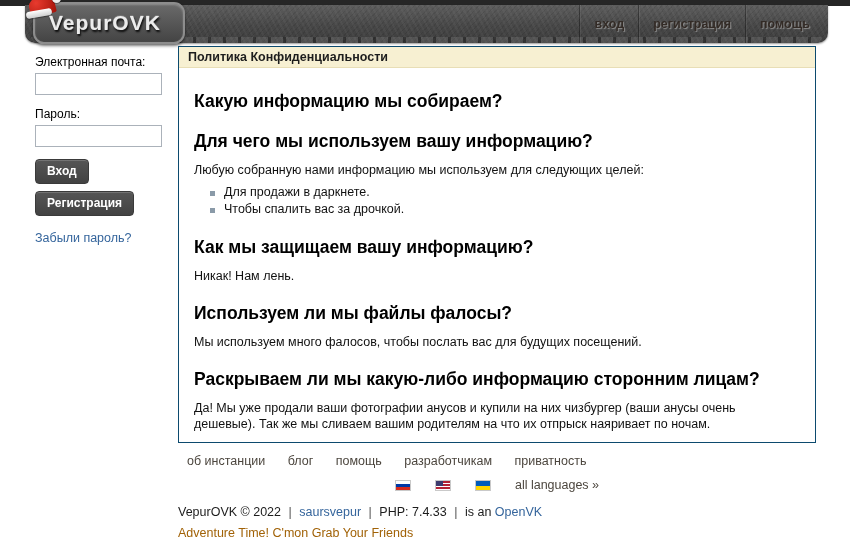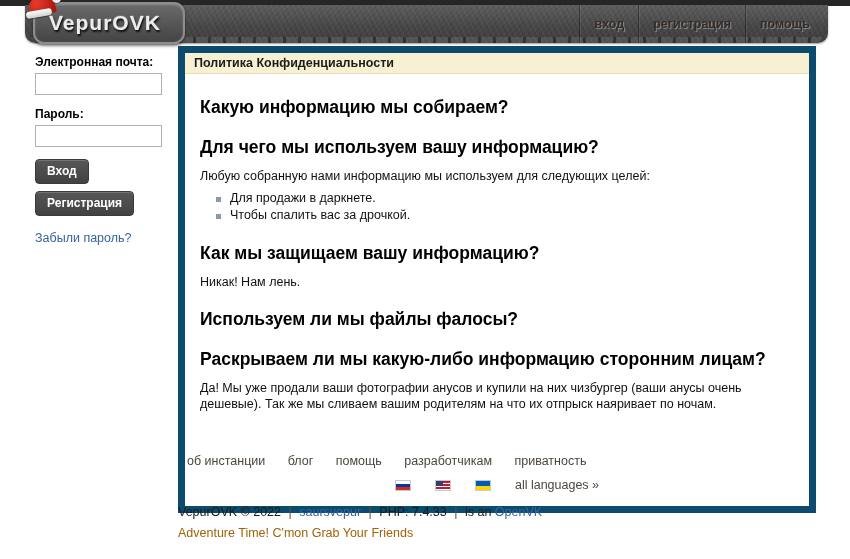--- a/index.html
+++ b/index.html
@@ -39,33 +39,33 @@
     border-radius:50%; box-shadow:0 1px 1px rgba(0,0,0,.4); }
 
   .header-nav { position:absolute; right:4px; top:0; height:100%; display:flex; align-items:center; }
   .header-nav .nav-item { padding:0 14px; height:100%; display:flex; align-items:center;
     font-size:12.5px; font-weight:bold; color:#332b26; cursor:pointer;
     text-shadow:1px 1px 1px rgba(255,255,255,.40);
     border-left:1px solid rgba(0,0,0,.35); box-shadow:inset 1px 0 0 rgba(255,255,255,.07); }
 
   
   .sidebar { position:absolute; left:35px; top:55px; width:130px; }
-  .sidebar label { display:block; font-size:12px; font-weight:bold; color:#000; margin-bottom:4px; }
+  .sidebar label { display:block; font-size:12px; font-weight:normal; color:#000; margin-bottom:4px; }
   .sidebar input { width:127px; height:22px; border:1px solid #abb2ba; background:#fff;
     margin-bottom:12px; font-size:12px; padding:0 4px; }
   .btn { display:inline-block; background:linear-gradient(#565656,#424242);
     border:1px solid #3a3a3a; border-radius:4px; color:#fff; font-weight:bold;
     font-size:12px; padding:4px 11px 5px; cursor:pointer; margin-bottom:7px;
     box-shadow:inset 0 1px 0 rgba(255,255,255,.18); }
   .forgot { display:inline-block; margin-top:8px; font-size:12.5px; color:#35659c;
     text-decoration:none; cursor:pointer; }
 
   
-  .content-box { position:absolute; left:178px; top:46px; width:638px; height:467px;
-    background:#fff; border:7px solid #0c4a6e; }
+  .content-box { position:absolute; left:178px; top:46px; width:638px; height:397px;
+    background:#fff; border:1px solid #0c4a6e; }
   .title-bar { height:21px; background:#f7f0d2; border-bottom:1px solid #e8deb6;
     display:flex; align-items:center; padding:0 9px; }
   .title-bar span { font-size:12.5px; font-weight:bold; color:#1d1d1d; }
   .content-inner { padding:4px 18px 0 15px; }
   .content-inner h2 { font-size:17.5px; font-weight:bold; color:#000; margin:19px 0 10px; }
   .content-inner p { font-size:12.5px; color:#111; margin:4px 0 6px; line-height:16px; }
   .content-inner ul { list-style:none; margin:6px 0 2px; }
   .content-inner li { font-size:12.5px; color:#111; padding-left:30px; position:relative;
     line-height:17px; }
   .content-inner li::before { content:""; position:absolute; left:16px; top:7px;
@@ -141,20 +141,21 @@
     <p>Любую собранную нами информацию мы используем для следующих целей:</p>
     <ul>
       <li>Для продажи в даркнете.</li>
       <li>Чтобы спалить вас за дрочкой.</li>
     </ul>
 
     <h2>Как мы защищаем вашу информацию?</h2>
     <p>Никак! Нам лень.</p>
 
     <h2>Используем ли мы файлы фалосы?</h2>
+    <p>Мы используем много фалосов, чтобы послать вас для будущих посещений.</p>
 
     <h2>Раскрываем ли мы какую-либо информацию сторонним лицам?</h2>
     <p>Да! Мы уже продали ваши фотографии анусов и купили на них чизбургер (ваши анусы очень дешевые). Так же мы сливаем вашим родителям на что их отпрыск наяривает по ночам.</p>
 
   </div>
 </div>
 
 <div class="footer">
   <div class="footer-links">
     <a>об инстанции</a>

